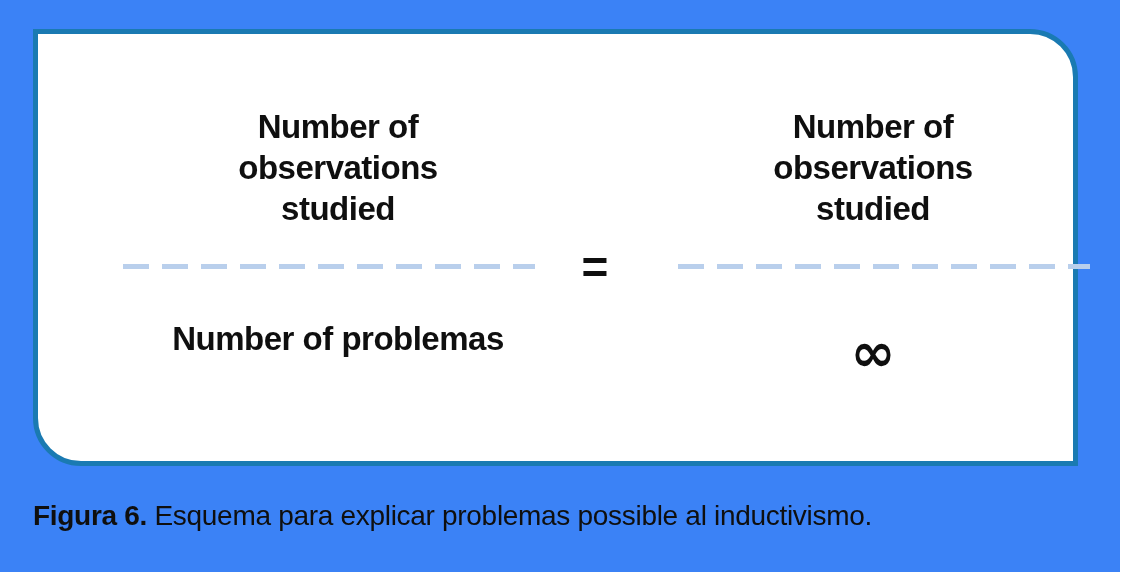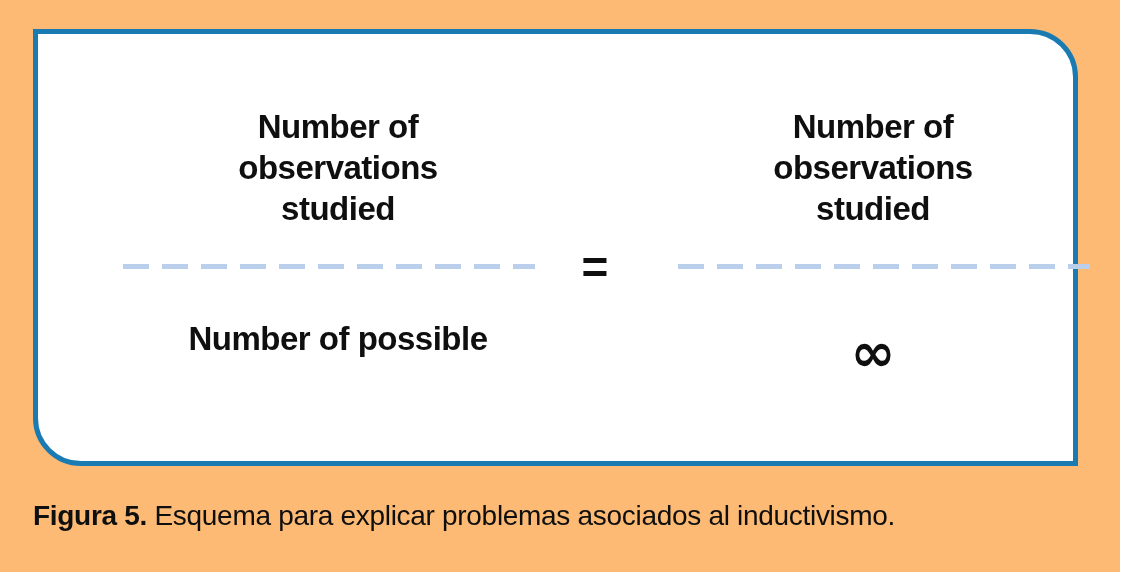--- a/index.html
+++ b/index.html
@@ -6,21 +6,21 @@
     --box-border: #1a7ab2;
     --fraction-bar: #b9cfec;
     --text: #0f0f0f;
   }
   * { margin: 0; padding: 0; box-sizing: border-box; }
   html, body { background: #ffffff; }
   .page {
     position: relative;
     width: 1120px;
     height: 572px;
-    background: #fdba74;
+    background: #3b82f6;
     font-family: "Liberation Sans", sans-serif;
     color: var(--text);
     overflow: hidden;
   }
   .equation-box {
     position: absolute;
     left: 33px;
     top: 29px;
     width: 1045px;
     height: 437px;
@@ -102,35 +102,35 @@
 
   <div class="equation-box">
 
     <div class="frac-text numerator-left">
       <div>Number of</div>
       <div>observations</div>
       <div>studied</div>
     </div>
     <div class="fraction-bar bar-left"></div>
     <div class="frac-text denominator-left">
-      <div>Number of possible</div>
+      <div>Number of problemas</div>
     </div>
 
     <div class="equals-sign">=</div>
 
     <div class="frac-text numerator-right">
       <div>Number of</div>
       <div>observations</div>
       <div>studied</div>
     </div>
     <div class="fraction-bar bar-right"></div>
     <div class="infinity-wrap">
       <span class="infinity">∞</span>
     </div>
 
   </div>
 
   <div class="figure-caption">
-    <span class="caption-label">Figura 5.</span>
-    <span class="caption-text">Esquema para explicar problemas asociados al inductivismo.</span>
+    <span class="caption-label">Figura 6.</span>
+    <span class="caption-text">Esquema para explicar problemas possible al inductivismo.</span>
   </div>
 
 </div>
 
 </body></html>

